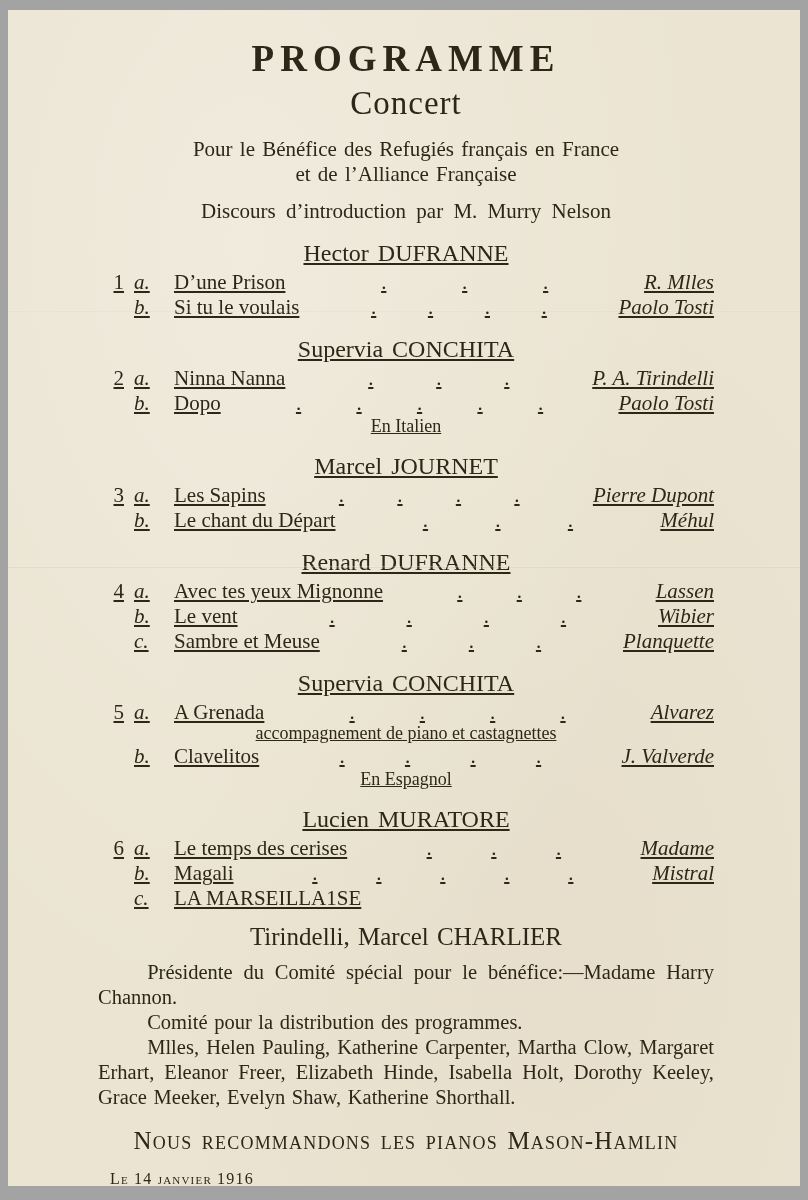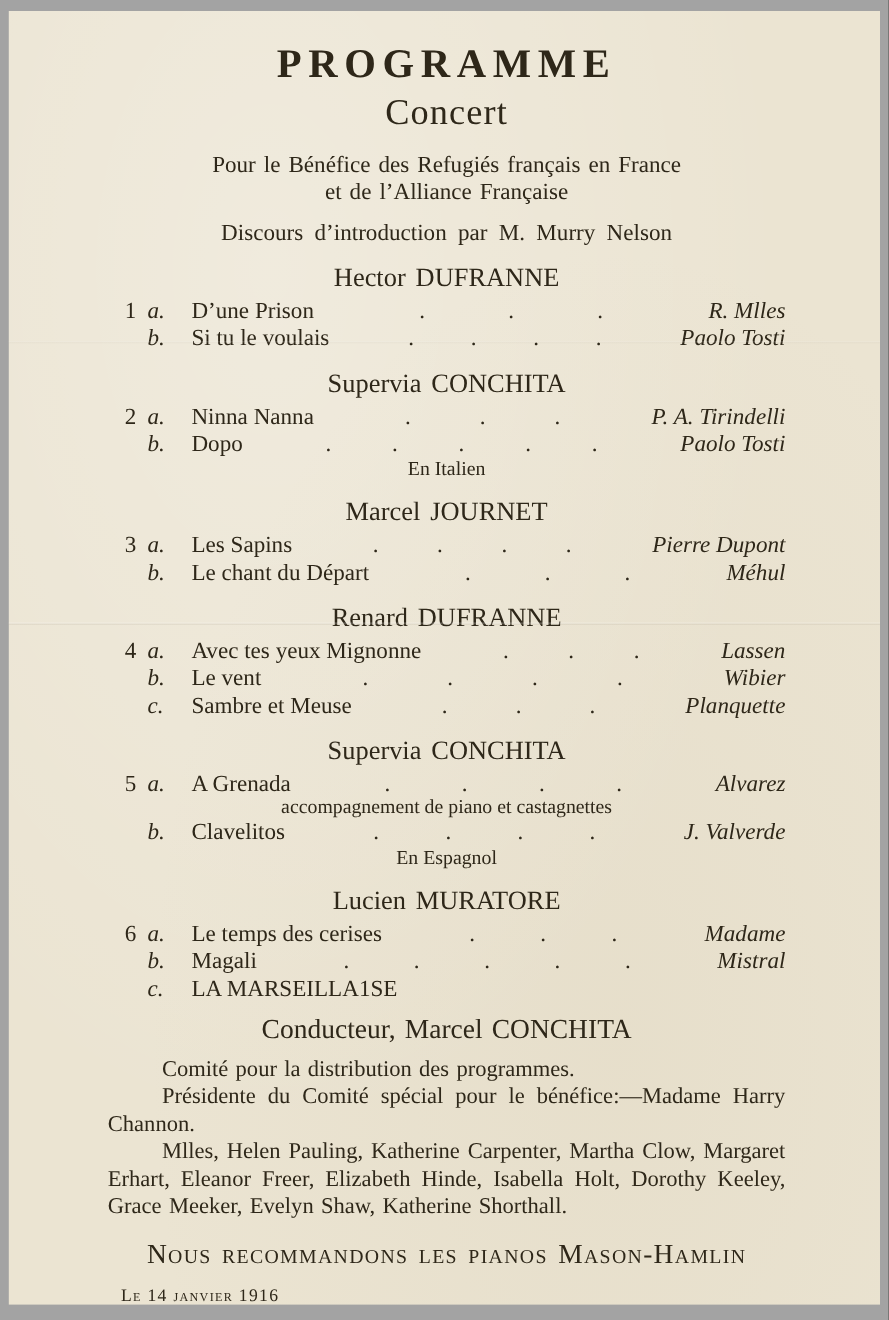--- a/index.html
+++ b/index.html
@@ -47,21 +47,21 @@
   }
   .benefit{
     text-align:center;font-size:21px;line-height:25px;
     margin-top:15px;word-spacing:2px;
   }
   .discours{
     text-align:center;font-size:21px;line-height:26px;
     margin-top:11px;word-spacing:5px;
   }
 
-  .section{margin-top:0;}
+  .section{margin-top:0;text-decoration:underline;}
   .performer{
     text-align:center;font-size:24px;line-height:28px;
     margin-top:15px;margin-bottom:3px;word-spacing:3px;
   }
   .piece-row{
     display:flex;align-items:baseline;
     font-size:21px;line-height:25px;
   }
   .num{width:26px;text-align:right;flex:none;}
   .letter{width:24px;margin-left:10px;flex:none;font-style:italic;text-align:left;}
@@ -313,24 +313,24 @@
     <span class="letter">c.</span>
     <span class="ptitle">LA MARSEILLA1SE</span>
     <span class="leader"></span>
     <span class="composer"></span>
   </div>
 </div>
 
   </div>
 </div>
 
-    <div class="conductor">Conducteur, Marcel CONCHITA</div>
+    <div class="conductor">Tirindelli, Marcel CHARLIER</div>
 
     <div class="paras">
+      <p class="para">Présidente du Comité spécial pour le bénéfice:—Madame Harry Channon.</p>
       <p class="para">Comité pour la distribution des programmes.</p>
-      <p class="para">Présidente du Comité spécial pour le bénéfice:—Madame Harry Channon.</p>
       <p class="para">Mlles, Helen Pauling, Katherine Carpenter, Martha Clow, Margaret Erhart, Eleanor Freer, Elizabeth Hinde, Isabella Holt, Dorothy Keeley, Grace Meeker, Evelyn Shaw, Katherine Shorthall.</p>
     </div>
 
     <div class="piano-line">Nous recommandons les pianos Mason-Hamlin</div>
     <div class="date-line">Le 14 janvier 1916</div>
   </div>
 </div>
 
 </body></html>

